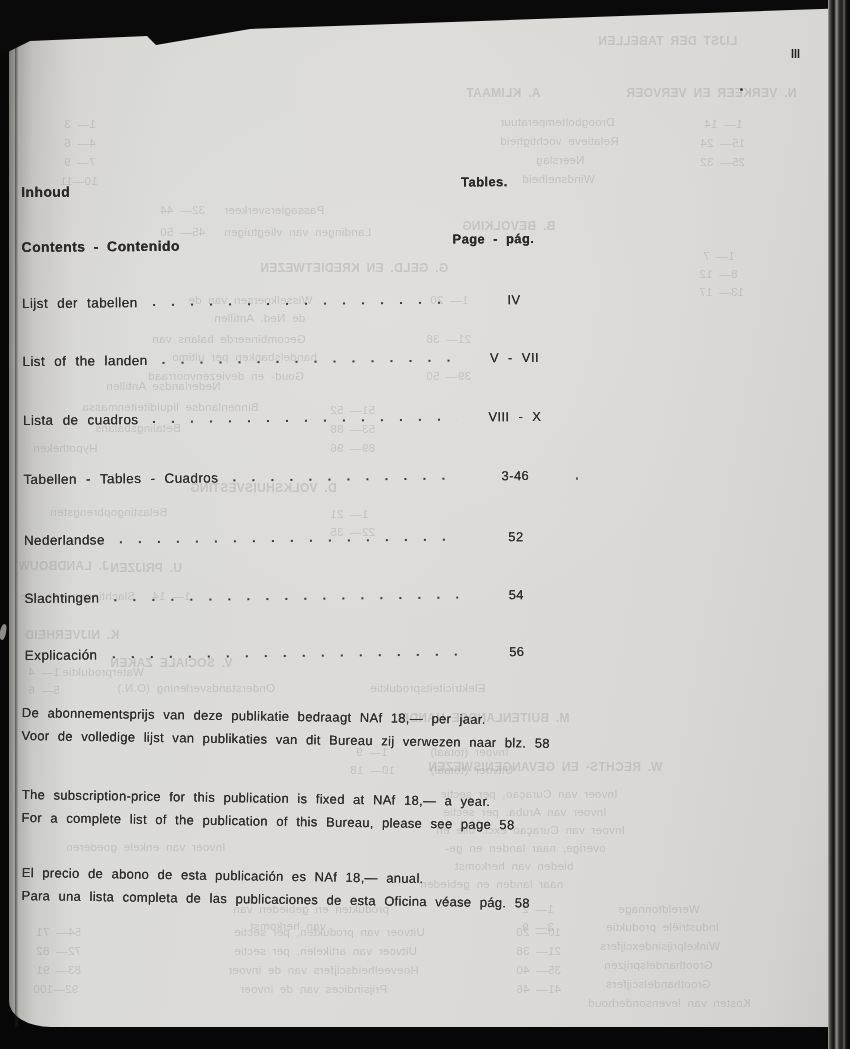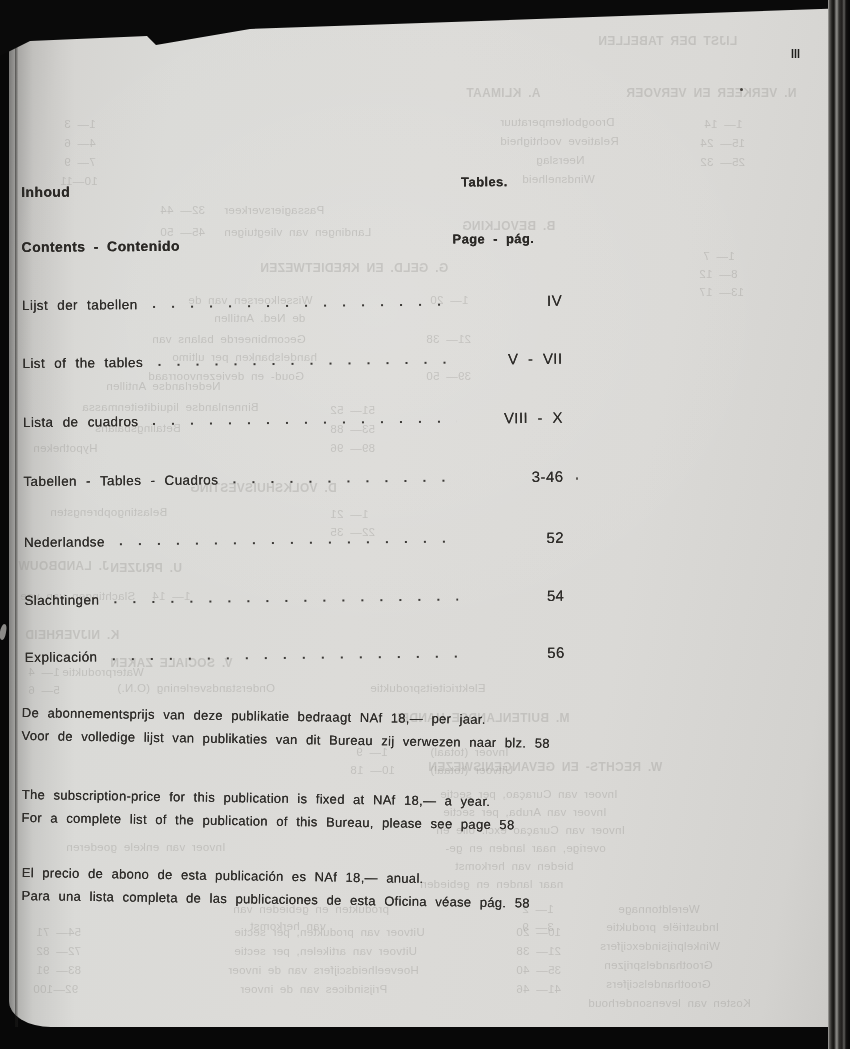--- a/index.html
+++ b/index.html
@@ -33,21 +33,21 @@
     letter-spacing:0;transform:scaleX(.82);color:#1f1e1c;}
   .h{position:absolute;font-weight:700;font-size:14px;letter-spacing:.4px;word-spacing:4px;
      color:#2b2926;text-shadow:0 0 .4px currentColor;}
   .toc-row{position:absolute;left:22px;width:540px;display:flex;align-items:baseline;
      font-size:13.5px;letter-spacing:.4px;word-spacing:5px;color:#2e2c29;
      text-shadow:0 0 .4px currentColor;}
   .toc-label{white-space:nowrap;flex:none;}
   .toc-leader{flex:1;height:4px;align-self:flex-end;margin:0 10px 3px 14px;
      background-image:radial-gradient(circle at 2px 2px,#3c3a37 1.25px,rgba(60,58,55,0) 1.5px);
      background-size:19px 4px;background-repeat:repeat-x;}
-  .toc-page{flex:none;width:96px;text-align:right;font-size:15px;}
+  .toc-page{flex:none;width:96px;text-align:center;font-size:13px;}
   .note{position:absolute;left:22px;width:545px;font-size:13px;line-height:23px;
      letter-spacing:.3px;word-spacing:4.5px;color:#2e2c29;text-shadow:0 0 .4px currentColor;
      transform:rotate(0.85deg);transform-origin:0 0;white-space:nowrap;}
   
   .speck{position:absolute;border-radius:50%;}
   .speck-a{left:740px;top:88px;width:3px;height:3px;background:#45423e;}
   .speck-b{left:576px;top:477px;width:2px;height:3px;background:#55524e;}
   .edge-nick{position:absolute;left:0px;top:624px;width:6px;height:16px;background:#8c8b88;
      border-radius:60% 40% 50% 50%;transform:rotate(9deg);z-index:9;}
 </style>
@@ -154,21 +154,21 @@
   <div class="h" style="left:462px;top:178px;font-size:13px;">Tables.</div>
   <div class="h" style="left:22px;top:239px;">Contents - Contenido</div>
   <div class="h" style="left:453px;top:235px;font-size:13px;">Page - pág.</div>
 
   <div class="toc-row" style="top:296px;">
     <span class="toc-label">Lijst der tabellen</span>
     <span class="toc-leader"></span>
     <span class="toc-page">IV</span>
   </div>
   <div class="toc-row" style="top:354px;">
-    <span class="toc-label">List of the tables</span>
+    <span class="toc-label">List of the landen</span>
     <span class="toc-leader"></span>
     <span class="toc-page">V - VII</span>
   </div>
   <div class="toc-row" style="top:413px;">
     <span class="toc-label">Lista de cuadros</span>
     <span class="toc-leader"></span>
     <span class="toc-page">VIII - X</span>
   </div>
   <div class="toc-row" style="top:472px;">
     <span class="toc-label">Tabellen - Tables - Cuadros</span>

